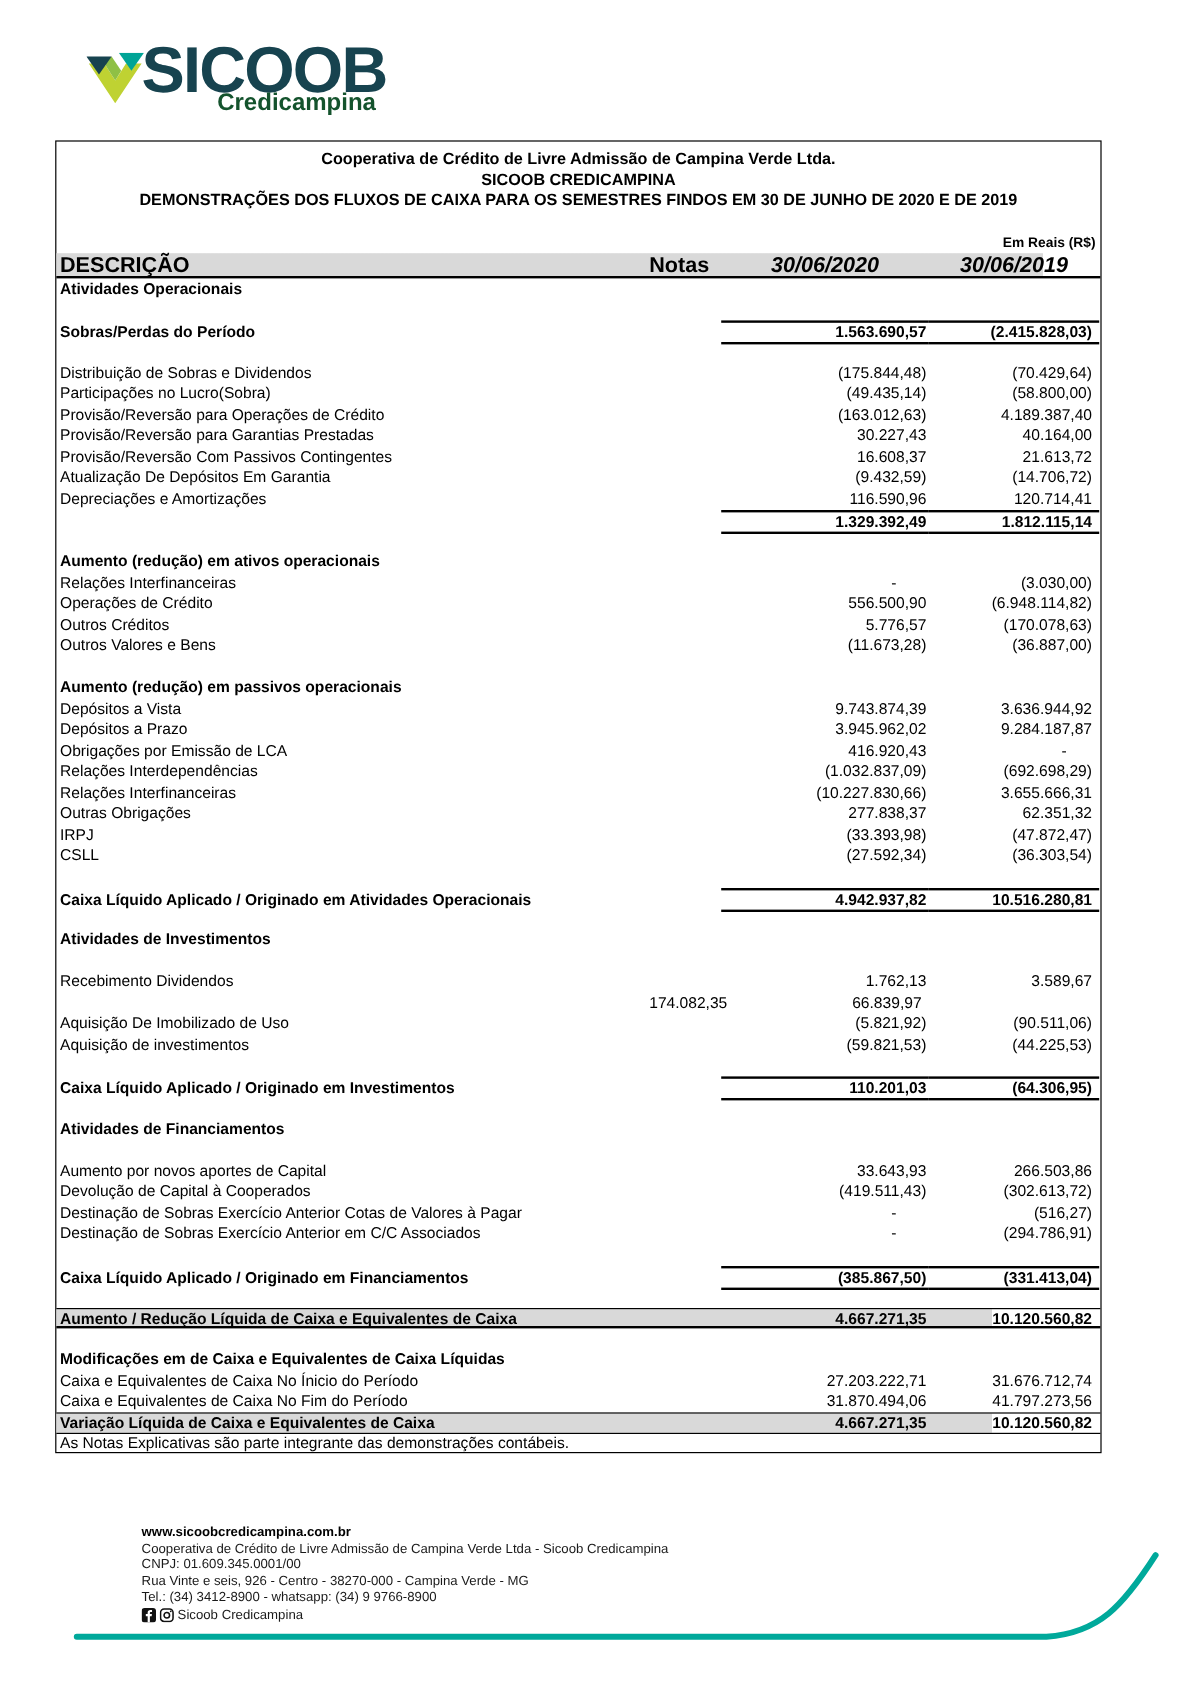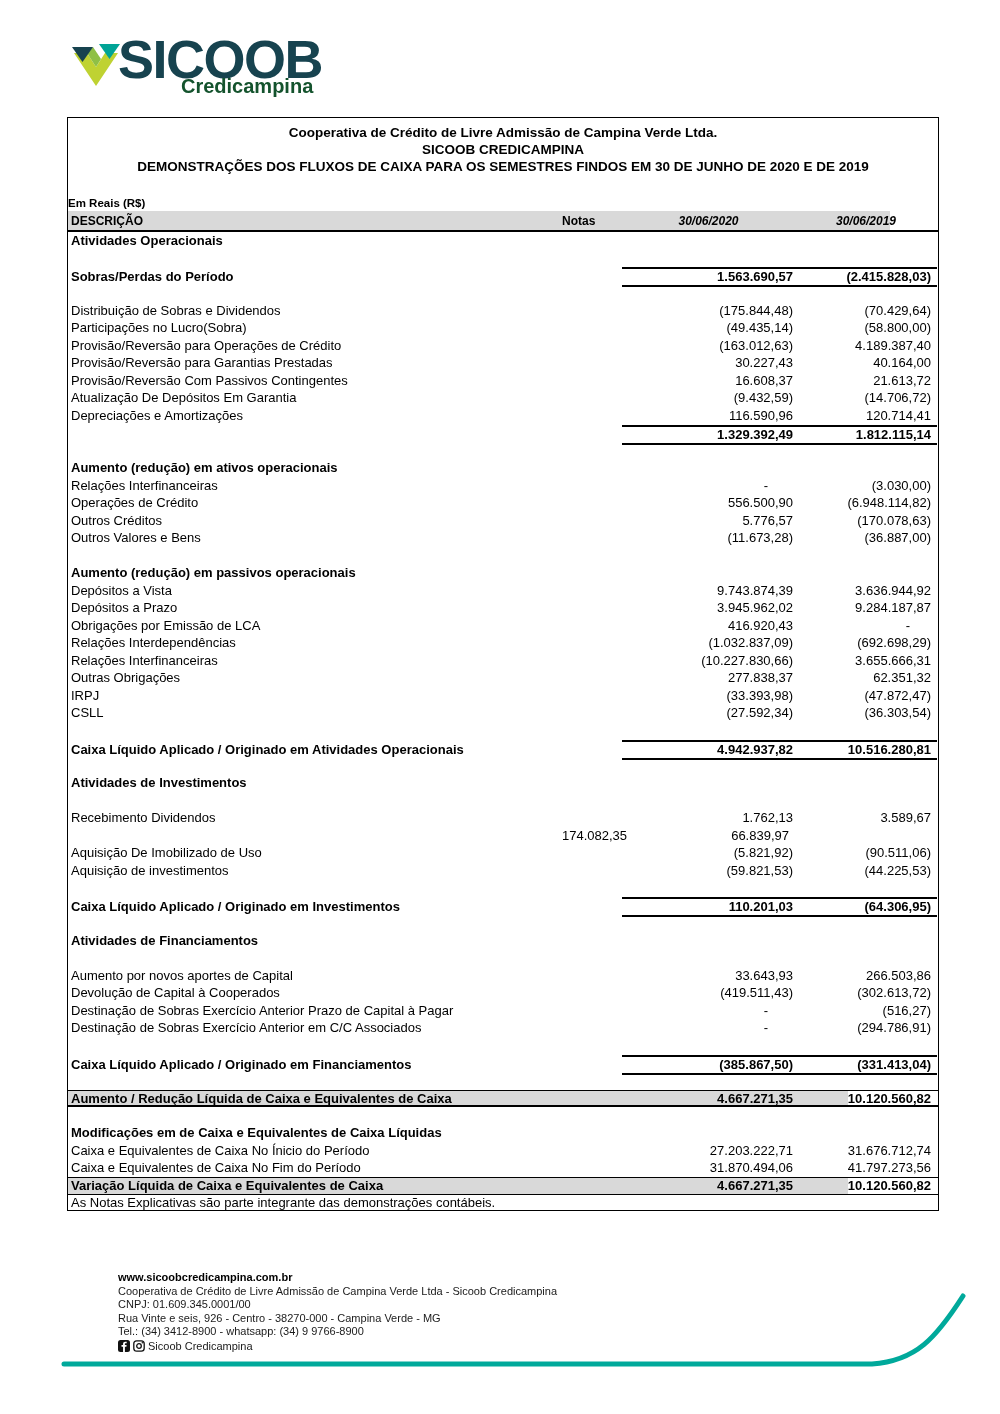--- a/index.html
+++ b/index.html
@@ -9,28 +9,28 @@
     overflow:hidden;
   }
   
   .logo{position:absolute;left:70px;top:40px;width:260px;height:62px;}
   .logo-mark{position:absolute;left:2px;top:4px;}
   .logo-word{position:absolute;left:48px;top:-1px;font-size:54px;font-weight:bold;
     letter-spacing:-1.5px;color:#17434F;line-height:40px;}
   .logo-sub{position:absolute;left:63px;top:36px;font-size:20px;font-weight:bold;
     color:#14532d;line-height:20px;margin-left:48px;}
   
-  .sheet{position:absolute;left:67px;top:117px;width:872px;height:1094px;
+  .sheet{position:absolute;left:46px;top:117px;width:872px;height:1094px;
     border:1.5px solid #000;box-sizing:border-box;background:#fff;}
   .titleblock{margin-top:6px;text-align:center;font-weight:bold;font-size:13.5px;line-height:17px;}
   .titleblock div{white-space:nowrap;}
-  .currency{margin-top:21px;font-weight:bold;font-size:11.5px;
+  .currency{margin-top:21px;text-align:right;font-weight:bold;font-size:11.5px;
     padding-right:4px;height:15px;line-height:15px;}
   .thead{display:grid;grid-template-columns:494px 60px 173px 142px;height:19px;
-    align-items:center;font-weight:bold;font-size:12px;border-bottom:2px solid #000;
+    align-items:center;font-weight:bold;font-size:18px;border-bottom:2px solid #000;
     background:linear-gradient(to right,#D9D9D9 0,#D9D9D9 822px,transparent 822px);}
   .thead .h-desc{padding-left:3px;}
   .thead .h-notas{text-align:left;}
   .thead .h-col{text-align:center;font-style:italic;}
   #rows{width:100%;}
   .row{display:grid;grid-template-columns:494px 60px 173px 142px;height:17.5px;
     align-items:center;font-size:13px;line-height:16px;box-sizing:border-box;}
   .row .label{padding-left:3px;white-space:nowrap;overflow:hidden;}
   .row .c-notas{text-align:center;}
   .row .c-v{text-align:right;white-space:nowrap;padding-right:2px;}
@@ -334,21 +334,21 @@
         <div class="c-v c-v20">33.643,93</div>
         <div class="c-v c-v19">266.503,86</div>
       </div>
       <div class="row">
         <div class="label">Devolução de Capital à Cooperados</div>
         <div class="c-notas"></div>
         <div class="c-v c-v20">(419.511,43)</div>
         <div class="c-v c-v19">(302.613,72)</div>
       </div>
       <div class="row">
-        <div class="label">Destinação de Sobras Exercício Anterior Prazo de Capital à Pagar</div>
+        <div class="label">Destinação de Sobras Exercício Anterior Cotas de Valores à Pagar</div>
         <div class="c-notas"></div>
         <div class="c-v c-v20 dash">-</div>
         <div class="c-v c-v19">(516,27)</div>
       </div>
       <div class="row">
         <div class="label">Destinação de Sobras Exercício Anterior em C/C Associados</div>
         <div class="c-notas"></div>
         <div class="c-v c-v20 dash">-</div>
         <div class="c-v c-v19">(294.786,91)</div>
       </div>

